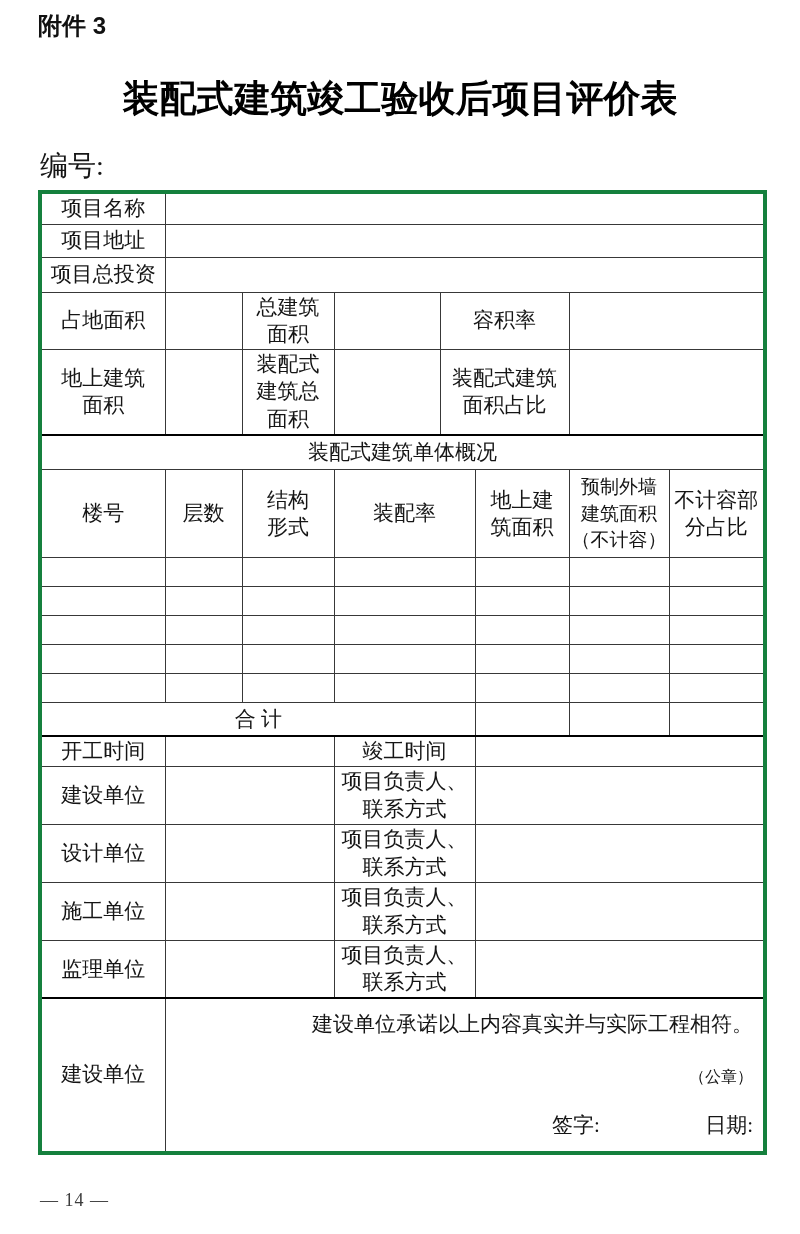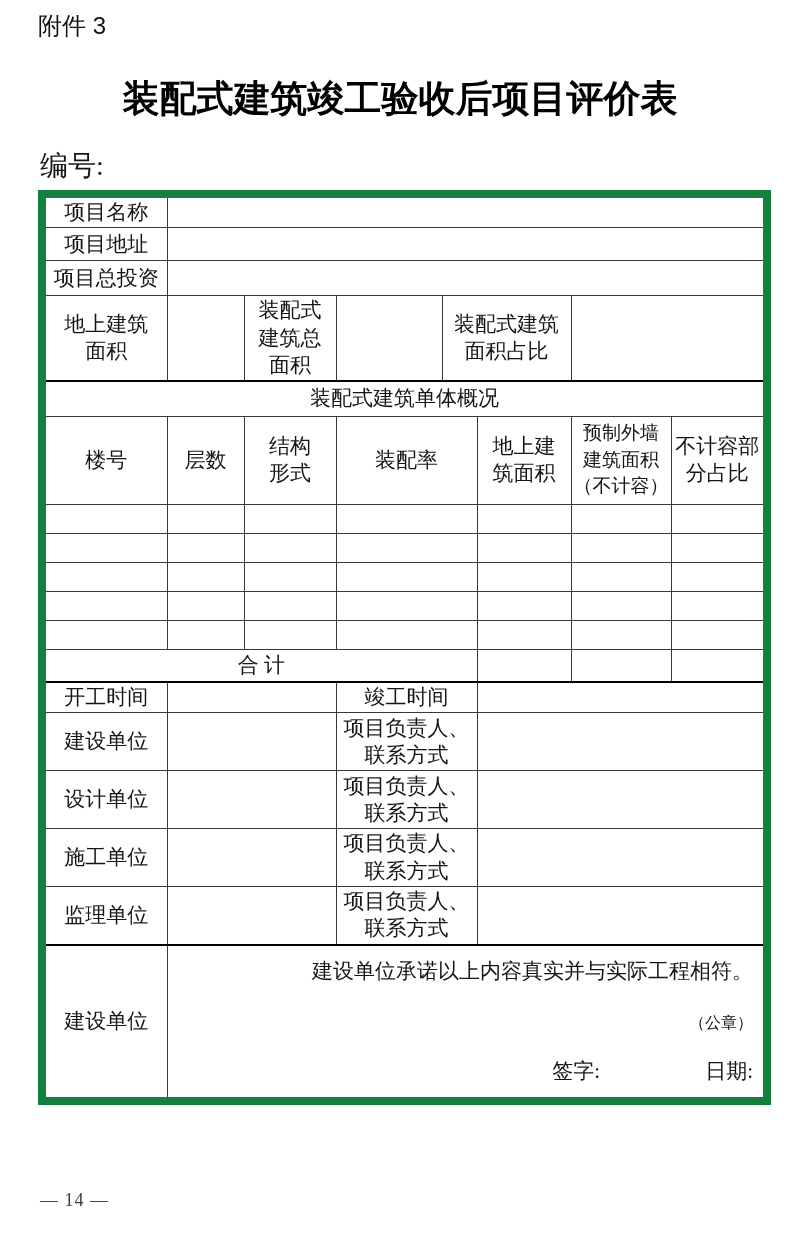--- a/index.html
+++ b/index.html
@@ -12,20 +12,21 @@
     color: #151515;
     overflow: hidden;
   }
   .attachment {
     position: absolute;
     left: 38px;
     top: 10px;
     font-family: "Liberation Sans", "DejaVu Sans", sans-serif;
     font-size: 24px;
     color: #111;
+    font-weight: bold;
   }
   .doc-title {
     position: absolute;
     left: 0;
     top: 66px;
     width: 100%;
     text-align: center;
     font-size: 37px;
     font-weight: bold;
     letter-spacing: 0px;
@@ -38,21 +39,21 @@
     top: 147px;
     font-size: 28px;
   }
   table.form {
     position: absolute;
     left: 38px;
     top: 190px;
     width: 725px;
     border-collapse: collapse;
     table-layout: fixed;
-    border: 8px solid #15803d;
+    border: 4px solid #15803d;
   }
   td {
     border: 1px solid #383838;
     text-align: center;
     vertical-align: middle;
     font-size: 21px;
     line-height: 1.3;
     white-space: pre-line;
     padding: 1px 2px;
     overflow: hidden;
@@ -108,20 +109,29 @@
   <tr style="height:33px">
     <td>项目地址</td>
     <td colspan="7"></td>
   </tr>
 
   <tr style="height:35px">
     <td>项目总投资</td>
     <td colspan="7"></td>
   </tr>
 
+  <tr style="height:55px">
+    <td>占地面积</td>
+    <td></td>
+    <td>总建筑
+面积</td>
+    <td></td>
+    <td colspan="2">容积率</td>
+    <td colspan="2"></td>
+  </tr>
 
   <tr style="height:80px">
     <td>地上建筑
 面积</td>
     <td></td>
     <td>装配式
 建筑总
 面积</td>
     <td></td>
     <td colspan="2">装配式建筑

